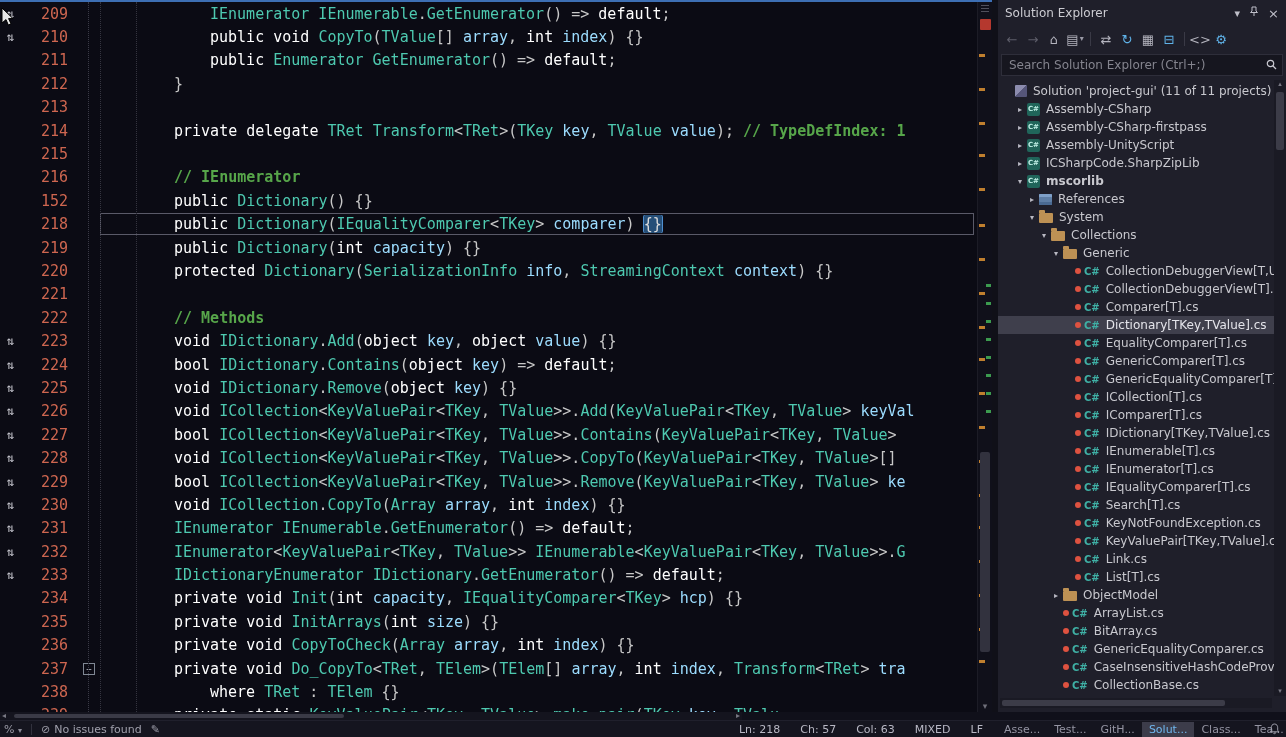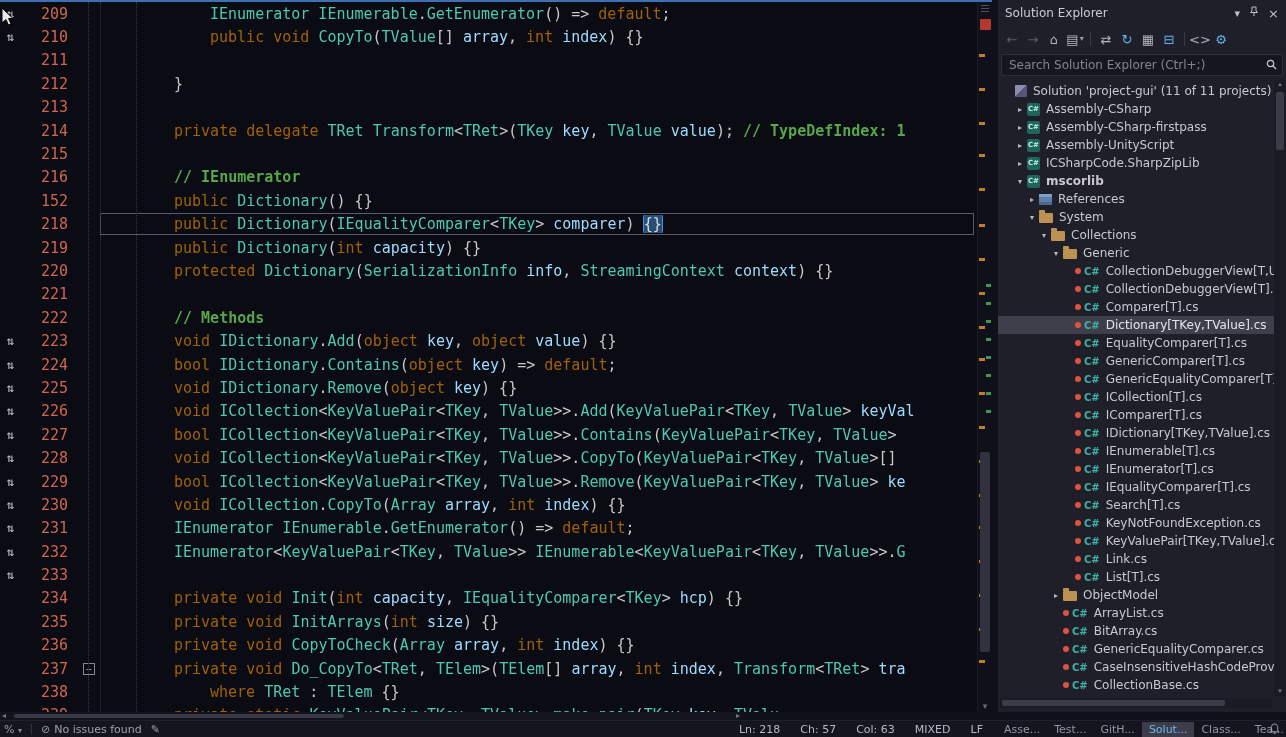--- a/index.html
+++ b/index.html
@@ -10,21 +10,21 @@
 
   
   #editor{width:992px;flex:none;position:relative;background:#0B0B14;border-top:2px solid #3D6FB4;}
   #code-rows{position:absolute;top:0;left:0;right:15px;bottom:0;overflow:hidden;}
   .crow{display:flex;height:23.4px;align-items:center;font-family:"DejaVu Sans Mono","Liberation Mono",monospace;
     font-size:15px;white-space:pre;position:relative;}
   .cg{width:20px;flex:none;color:#C8C8D0;font-size:12px;text-align:center;line-height:1;}
   .cn{width:56px;flex:none;text-align:right;padding-right:8px;color:#CE6650;}
   .cf{width:26px;flex:none;display:flex;justify-content:center;align-items:center;}
   .cc{flex:1;overflow:hidden;color:#C8C8C8;}
-  .tk-k{color:#a16207;}
+  .tk-k{color:#ffffff;}
   .tk-t{color:#4EC9B0;}
   .tk-p{color:#9CDCFE;}
   .tk-c{color:#57A64A;font-weight:bold;}
   .tk-w{color:#C8C8C8;}
   .tk-ts{color:#4EC9B0;text-decoration:underline wavy #3FBF3F 1px;text-underline-offset:4px;text-decoration-skip-ink:none;}
   .tk-ps{color:#9CDCFE;text-decoration:underline wavy #56A8F5 1px;text-underline-offset:4px;text-decoration-skip-ink:none;}
   .tk-sel{color:#DCDCDC;background:#264F78;outline:1px solid #4E8FD0;border-radius:2px;}
   .crow.current::after{content:"";position:absolute;left:100px;right:3px;top:0;bottom:1px;
     border:1px solid #5A5A68;pointer-events:none;}
   .foldbox{width:12px;height:12px;border:1px solid #808894;color:#C0C6D0;font-size:9px;line-height:10px;
@@ -105,21 +105,21 @@
 </head>
 <body>
 
 <div id="app">
   <div id="main">
 
     <div id="editor">
       <div id="code-rows">
           <div class="crow"><div class="cg">⇅</div><div class="cn">209</div><div class="cf"></div><div class="cc" style="padding-left: 108px;"><span class="tk-t">IEnumerator IEnumerable</span><span class="tk-w">.</span><span class="tk-t">GetEnumerator</span><span class="tk-w">() =&gt; </span><span class="tk-k">default</span><span class="tk-w">;</span></div></div>
           <div class="crow"><div class="cg">⇅</div><div class="cn">210</div><div class="cf"></div><div class="cc" style="padding-left: 108px;"><span class="tk-k">public void </span><span class="tk-t">CopyTo</span><span class="tk-w">(</span><span class="tk-t">TValue</span><span class="tk-w">[] </span><span class="tk-p">array</span><span class="tk-w">, </span><span class="tk-k">int</span><span class="tk-w"> </span><span class="tk-p">index</span><span class="tk-w">) {}</span></div></div>
-          <div class="crow"><div class="cg"></div><div class="cn">211</div><div class="cf"></div></div>
+          <div class="crow"><div class="cg"></div><div class="cn">211</div><div class="cf"></div><div class="cc" style="padding-left: 108px;"><span class="tk-k">public </span><span class="tk-t">Enumerator GetEnumerator</span><span class="tk-w">() =&gt; </span><span class="tk-k">default</span><span class="tk-w">;</span></div></div>
           <div class="crow"><div class="cg"></div><div class="cn">212</div><div class="cf"></div><div class="cc" style="padding-left: 72px;"><span class="tk-w">}</span></div></div>
           <div class="crow"><div class="cg"></div><div class="cn">213</div><div class="cf"></div><div class="cc" style="padding-left: 0px;"></div></div>
           <div class="crow"><div class="cg"></div><div class="cn">214</div><div class="cf"></div><div class="cc" style="padding-left: 72px;"><span class="tk-k">private delegate </span><span class="tk-t">TRet </span><span class="tk-ts">Transform</span><span class="tk-w">&lt;</span><span class="tk-t">TRet</span><span class="tk-w">&gt;(</span><span class="tk-t">TKey </span><span class="tk-p">key</span><span class="tk-w">, </span><span class="tk-t">TValue </span><span class="tk-p">value</span><span class="tk-w">); </span><span class="tk-c">// TypeDefIndex: 1</span></div></div>
           <div class="crow"><div class="cg"></div><div class="cn">215</div><div class="cf"></div><div class="cc" style="padding-left: 0px;"></div></div>
           <div class="crow"><div class="cg"></div><div class="cn">216</div><div class="cf"></div><div class="cc" style="padding-left: 72px;"><span class="tk-c">// IEnumerator</span></div></div>
           <div class="crow"><div class="cg"></div><div class="cn">152</div><div class="cf"></div><div class="cc" style="padding-left: 72px;"><span class="tk-k">public </span><span class="tk-t">Dictionary</span><span class="tk-w">() {}</span></div></div>
           <div class="crow current"><div class="cg"></div><div class="cn">218</div><div class="cf"></div><div class="cc" style="padding-left: 72px;"><span class="tk-k">public </span><span class="tk-t">Dictionary</span><span class="tk-w">(</span><span class="tk-t">IEqualityComparer</span><span class="tk-w">&lt;</span><span class="tk-t">TKey</span><span class="tk-w">&gt; </span><span class="tk-p">comparer</span><span class="tk-w">) </span><span class="tk-sel">{}</span></div></div>
           <div class="crow"><div class="cg"></div><div class="cn">219</div><div class="cf"></div><div class="cc" style="padding-left: 72px;"><span class="tk-k">public </span><span class="tk-t">Dictionary</span><span class="tk-w">(</span><span class="tk-k">int</span><span class="tk-w"> </span><span class="tk-p">capacity</span><span class="tk-w">) {}</span></div></div>
           <div class="crow"><div class="cg"></div><div class="cn">220</div><div class="cf"></div><div class="cc" style="padding-left: 72px;"><span class="tk-k">protected </span><span class="tk-t">Dictionary</span><span class="tk-w">(</span><span class="tk-t">SerializationInfo </span><span class="tk-p">info</span><span class="tk-w">, </span><span class="tk-t">StreamingContext </span><span class="tk-p">context</span><span class="tk-w">) {}</span></div></div>
           <div class="crow"><div class="cg"></div><div class="cn">221</div><div class="cf"></div><div class="cc" style="padding-left: 0px;"></div></div>
@@ -127,21 +127,21 @@
           <div class="crow"><div class="cg">⇅</div><div class="cn">223</div><div class="cf"></div><div class="cc" style="padding-left: 72px;"><span class="tk-k">void </span><span class="tk-t">IDictionary</span><span class="tk-w">.</span><span class="tk-t">Add</span><span class="tk-w">(</span><span class="tk-k">object </span><span class="tk-p">key</span><span class="tk-w">, </span><span class="tk-k">object </span><span class="tk-p">value</span><span class="tk-w">) {}</span></div></div>
           <div class="crow"><div class="cg">⇅</div><div class="cn">224</div><div class="cf"></div><div class="cc" style="padding-left: 72px;"><span class="tk-k">bool </span><span class="tk-t">IDictionary</span><span class="tk-w">.</span><span class="tk-t">Contains</span><span class="tk-w">(</span><span class="tk-k">object </span><span class="tk-p">key</span><span class="tk-w">) =&gt; </span><span class="tk-k">default</span><span class="tk-w">;</span></div></div>
           <div class="crow"><div class="cg">⇅</div><div class="cn">225</div><div class="cf"></div><div class="cc" style="padding-left: 72px;"><span class="tk-k">void </span><span class="tk-t">IDictionary</span><span class="tk-w">.</span><span class="tk-t">Remove</span><span class="tk-w">(</span><span class="tk-k">object </span><span class="tk-p">key</span><span class="tk-w">) {}</span></div></div>
           <div class="crow"><div class="cg">⇅</div><div class="cn">226</div><div class="cf"></div><div class="cc" style="padding-left: 72px;"><span class="tk-k">void </span><span class="tk-t">ICollection</span><span class="tk-w">&lt;</span><span class="tk-t">KeyValuePair</span><span class="tk-w">&lt;</span><span class="tk-t">TKey</span><span class="tk-w">, </span><span class="tk-t">TValue</span><span class="tk-w">&gt;&gt;.</span><span class="tk-t">Add</span><span class="tk-w">(</span><span class="tk-t">KeyValuePair</span><span class="tk-w">&lt;</span><span class="tk-t">TKey</span><span class="tk-w">, </span><span class="tk-t">TValue</span><span class="tk-w">&gt; </span><span class="tk-p">keyVal</span></div></div>
           <div class="crow"><div class="cg">⇅</div><div class="cn">227</div><div class="cf"></div><div class="cc" style="padding-left: 72px;"><span class="tk-k">bool </span><span class="tk-t">ICollection</span><span class="tk-w">&lt;</span><span class="tk-t">KeyValuePair</span><span class="tk-w">&lt;</span><span class="tk-t">TKey</span><span class="tk-w">, </span><span class="tk-t">TValue</span><span class="tk-w">&gt;&gt;.</span><span class="tk-t">Contains</span><span class="tk-w">(</span><span class="tk-t">KeyValuePair</span><span class="tk-w">&lt;</span><span class="tk-t">TKey</span><span class="tk-w">, </span><span class="tk-t">TValue</span><span class="tk-w">&gt;</span></div></div>
           <div class="crow"><div class="cg">⇅</div><div class="cn">228</div><div class="cf"></div><div class="cc" style="padding-left: 72px;"><span class="tk-k">void </span><span class="tk-t">ICollection</span><span class="tk-w">&lt;</span><span class="tk-t">KeyValuePair</span><span class="tk-w">&lt;</span><span class="tk-t">TKey</span><span class="tk-w">, </span><span class="tk-t">TValue</span><span class="tk-w">&gt;&gt;.</span><span class="tk-t">CopyTo</span><span class="tk-w">(</span><span class="tk-t">KeyValuePair</span><span class="tk-w">&lt;</span><span class="tk-t">TKey</span><span class="tk-w">, </span><span class="tk-t">TValue</span><span class="tk-w">&gt;[]</span></div></div>
           <div class="crow"><div class="cg">⇅</div><div class="cn">229</div><div class="cf"></div><div class="cc" style="padding-left: 72px;"><span class="tk-k">bool </span><span class="tk-t">ICollection</span><span class="tk-w">&lt;</span><span class="tk-t">KeyValuePair</span><span class="tk-w">&lt;</span><span class="tk-t">TKey</span><span class="tk-w">, </span><span class="tk-t">TValue</span><span class="tk-w">&gt;&gt;.</span><span class="tk-t">Remove</span><span class="tk-w">(</span><span class="tk-t">KeyValuePair</span><span class="tk-w">&lt;</span><span class="tk-t">TKey</span><span class="tk-w">, </span><span class="tk-t">TValue</span><span class="tk-w">&gt; </span><span class="tk-p">ke</span></div></div>
           <div class="crow"><div class="cg">⇅</div><div class="cn">230</div><div class="cf"></div><div class="cc" style="padding-left: 72px;"><span class="tk-k">void </span><span class="tk-t">ICollection</span><span class="tk-w">.</span><span class="tk-t">CopyTo</span><span class="tk-w">(</span><span class="tk-t">Array </span><span class="tk-p">array</span><span class="tk-w">, </span><span class="tk-k">int </span><span class="tk-p">index</span><span class="tk-w">) {}</span></div></div>
           <div class="crow"><div class="cg">⇅</div><div class="cn">231</div><div class="cf"></div><div class="cc" style="padding-left: 72px;"><span class="tk-t">IEnumerator IEnumerable</span><span class="tk-w">.</span><span class="tk-t">GetEnumerator</span><span class="tk-w">() =&gt; </span><span class="tk-k">default</span><span class="tk-w">;</span></div></div>
           <div class="crow"><div class="cg">⇅</div><div class="cn">232</div><div class="cf"></div><div class="cc" style="padding-left: 72px;"><span class="tk-t">IEnumerator</span><span class="tk-w">&lt;</span><span class="tk-t">KeyValuePair</span><span class="tk-w">&lt;</span><span class="tk-t">TKey</span><span class="tk-w">, </span><span class="tk-t">TValue</span><span class="tk-w">&gt;&gt; </span><span class="tk-t">IEnumerable</span><span class="tk-w">&lt;</span><span class="tk-t">KeyValuePair</span><span class="tk-w">&lt;</span><span class="tk-t">TKey</span><span class="tk-w">, </span><span class="tk-t">TValue</span><span class="tk-w">&gt;&gt;.</span><span class="tk-t">G</span></div></div>
-          <div class="crow"><div class="cg">⇅</div><div class="cn">233</div><div class="cf"></div></div>
+          <div class="crow"><div class="cg">⇅</div><div class="cn">233</div><div class="cf"></div><div class="cc" style="padding-left: 72px;"><span class="tk-t">IDictionaryEnumerator IDictionary</span><span class="tk-w">.</span><span class="tk-t">GetEnumerator</span><span class="tk-w">() =&gt; </span><span class="tk-k">default</span><span class="tk-w">;</span></div></div>
           <div class="crow"><div class="cg"></div><div class="cn">234</div><div class="cf"></div><div class="cc" style="padding-left: 72px;"><span class="tk-k">private void </span><span class="tk-t">Init</span><span class="tk-w">(</span><span class="tk-k">int </span><span class="tk-p">capacity</span><span class="tk-w">, </span><span class="tk-t">IEqualityComparer</span><span class="tk-w">&lt;</span><span class="tk-t">TKey</span><span class="tk-w">&gt; </span><span class="tk-ps">hcp</span><span class="tk-w">) {}</span></div></div>
           <div class="crow"><div class="cg"></div><div class="cn">235</div><div class="cf"></div><div class="cc" style="padding-left: 72px;"><span class="tk-k">private void </span><span class="tk-t">InitArrays</span><span class="tk-w">(</span><span class="tk-k">int </span><span class="tk-p">size</span><span class="tk-w">) {}</span></div></div>
           <div class="crow"><div class="cg"></div><div class="cn">236</div><div class="cf"></div><div class="cc" style="padding-left: 72px;"><span class="tk-k">private void </span><span class="tk-t">CopyToCheck</span><span class="tk-w">(</span><span class="tk-t">Array </span><span class="tk-p">array</span><span class="tk-w">, </span><span class="tk-k">int </span><span class="tk-p">index</span><span class="tk-w">) {}</span></div></div>
           <div class="crow"><div class="cg"></div><div class="cn">237</div><div class="cf"><span class="foldbox">−</span></div><div class="cc" style="padding-left: 72px;"><span class="tk-k">private void </span><span class="tk-t">Do_CopyTo</span><span class="tk-w">&lt;</span><span class="tk-t">TRet</span><span class="tk-w">, </span><span class="tk-t">TElem</span><span class="tk-w">&gt;(</span><span class="tk-t">TElem</span><span class="tk-w">[] </span><span class="tk-p">array</span><span class="tk-w">, </span><span class="tk-k">int </span><span class="tk-p">index</span><span class="tk-w">, </span><span class="tk-t">Transform</span><span class="tk-w">&lt;</span><span class="tk-t">TRet</span><span class="tk-w">&gt; </span><span class="tk-p">tra</span></div></div>
           <div class="crow"><div class="cg"></div><div class="cn">238</div><div class="cf"></div><div class="cc" style="padding-left: 108px;"><span class="tk-k">where </span><span class="tk-t">TRet</span><span class="tk-w"> : </span><span class="tk-t">TElem</span><span class="tk-w"> {}</span></div></div>
           <div class="crow"><div class="cg"></div><div class="cn">239</div><div class="cf"></div><div class="cc" style="padding-left: 72px;"><span class="tk-k">private static </span><span class="tk-t">KeyValuePair</span><span class="tk-w">&lt;</span><span class="tk-t">TKey</span><span class="tk-w">, </span><span class="tk-t">TValue</span><span class="tk-w">&gt; </span><span class="tk-t">make_pair</span><span class="tk-w">(</span><span class="tk-t">TKey </span><span class="tk-p">key</span><span class="tk-w">, </span><span class="tk-t">TValu</span></div></div>
         </div>
       <div class="iguide" style="left:88px;border-left-color:#3A3A46;"></div>
       <div class="iguide" style="left:100px;"></div>
       <div class="iguide" style="left:136px;"></div>

